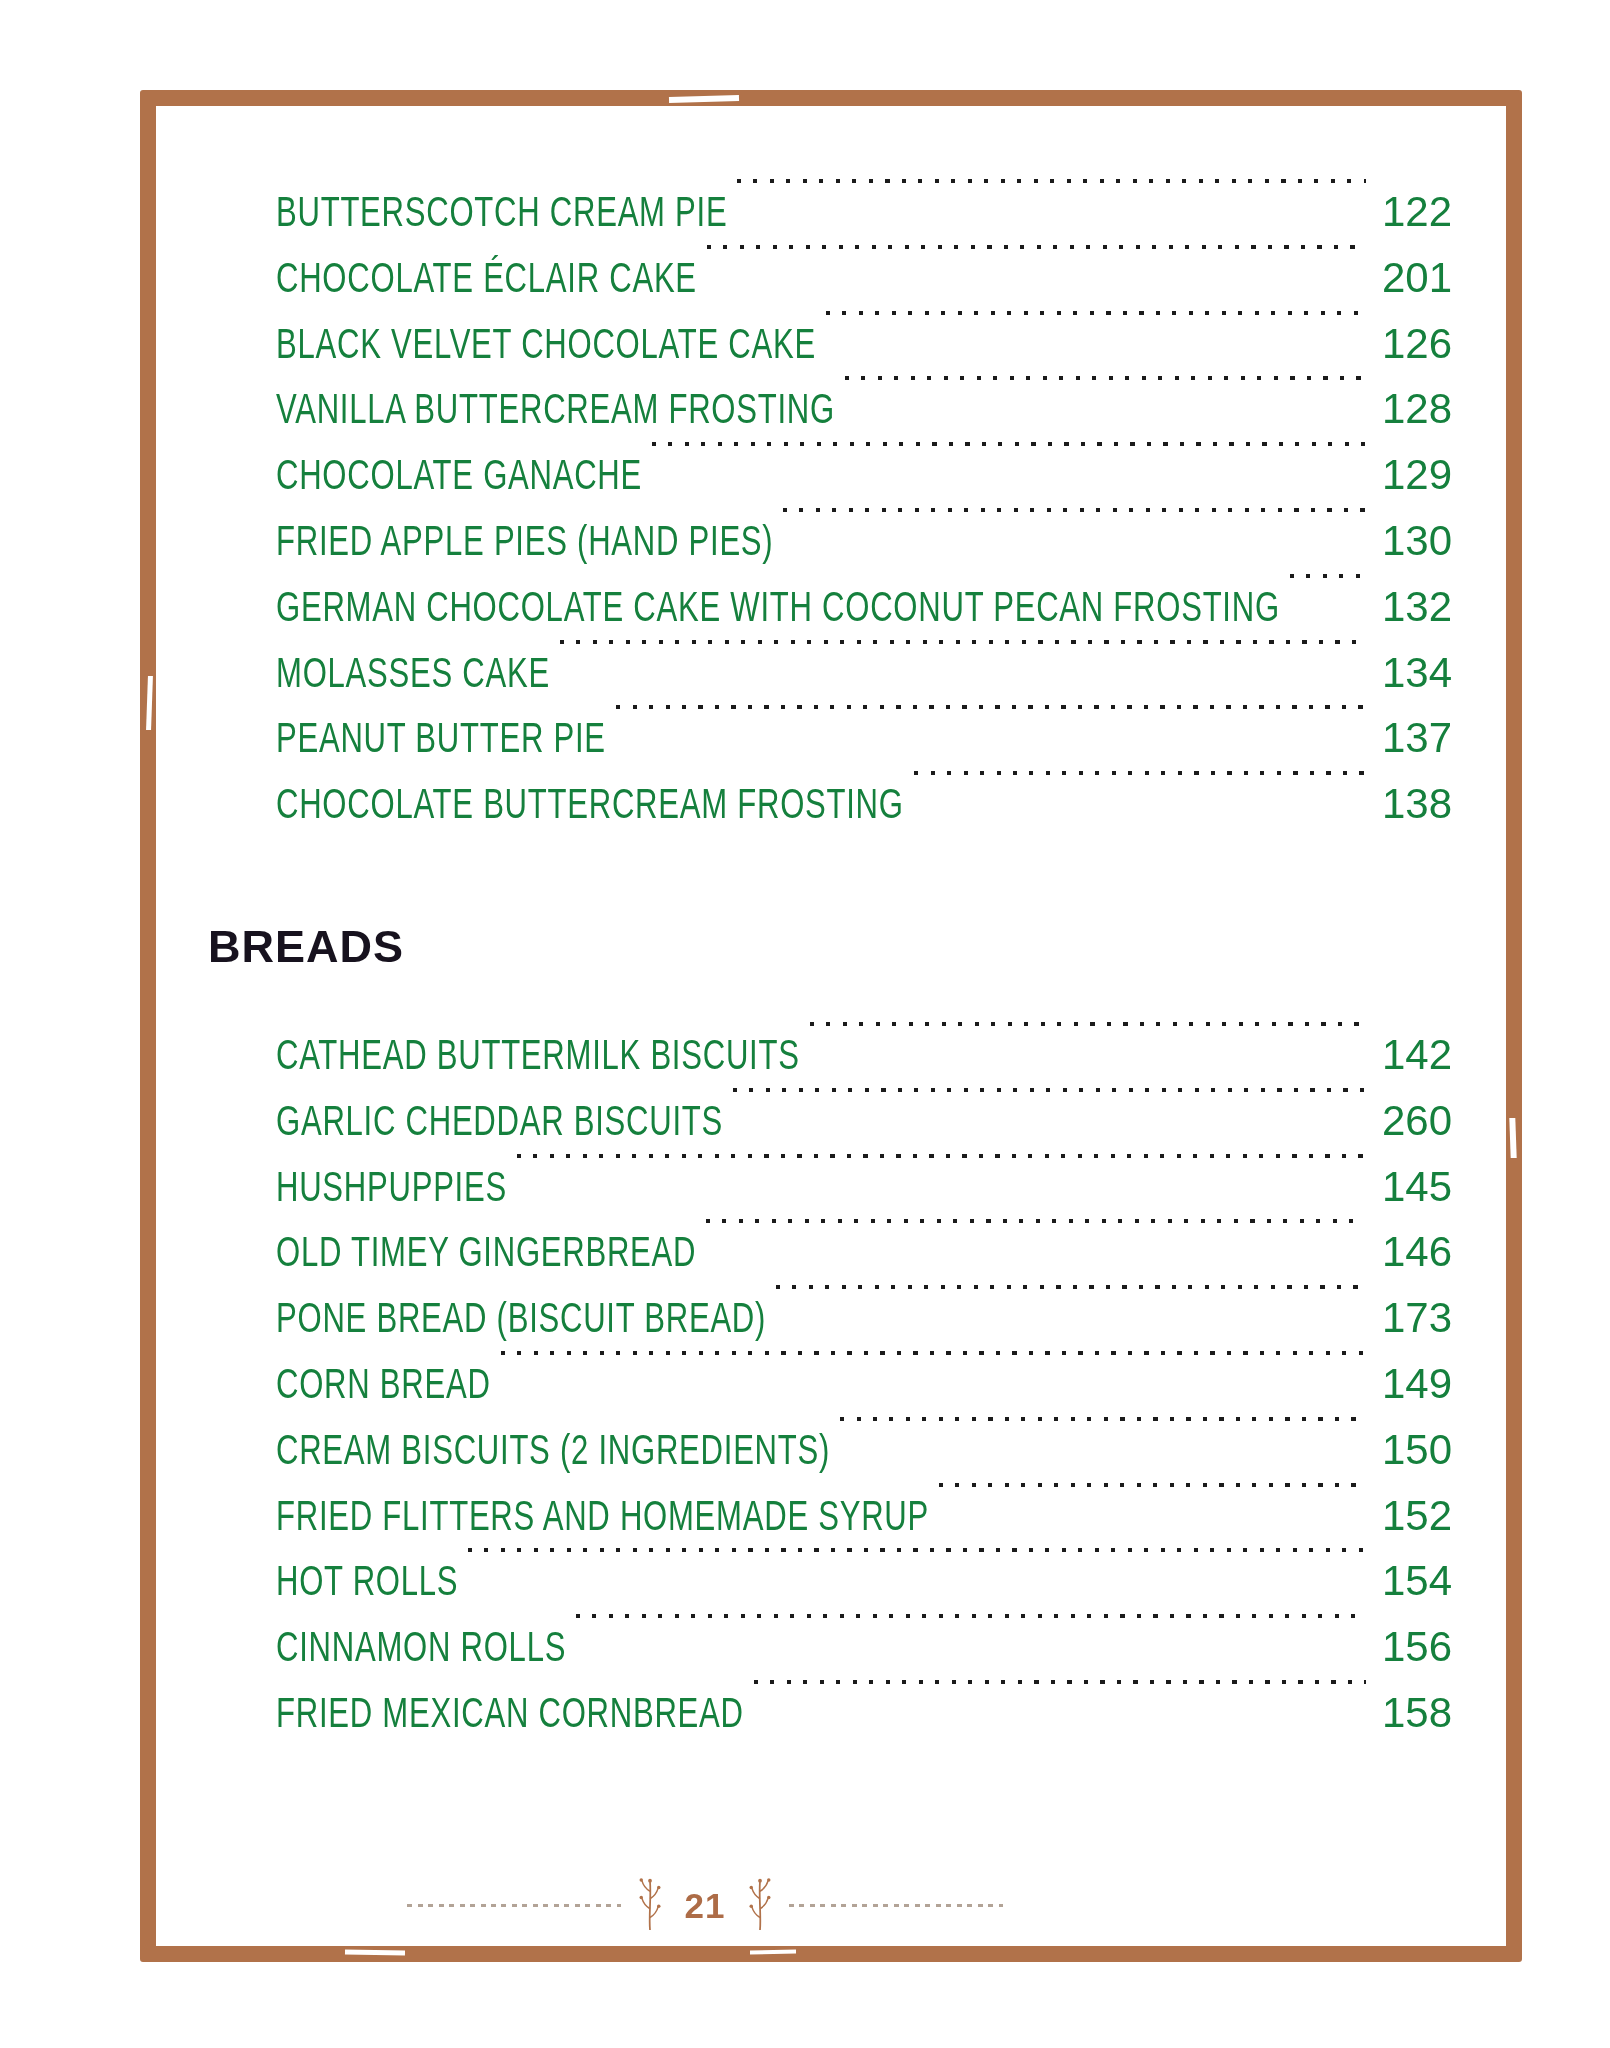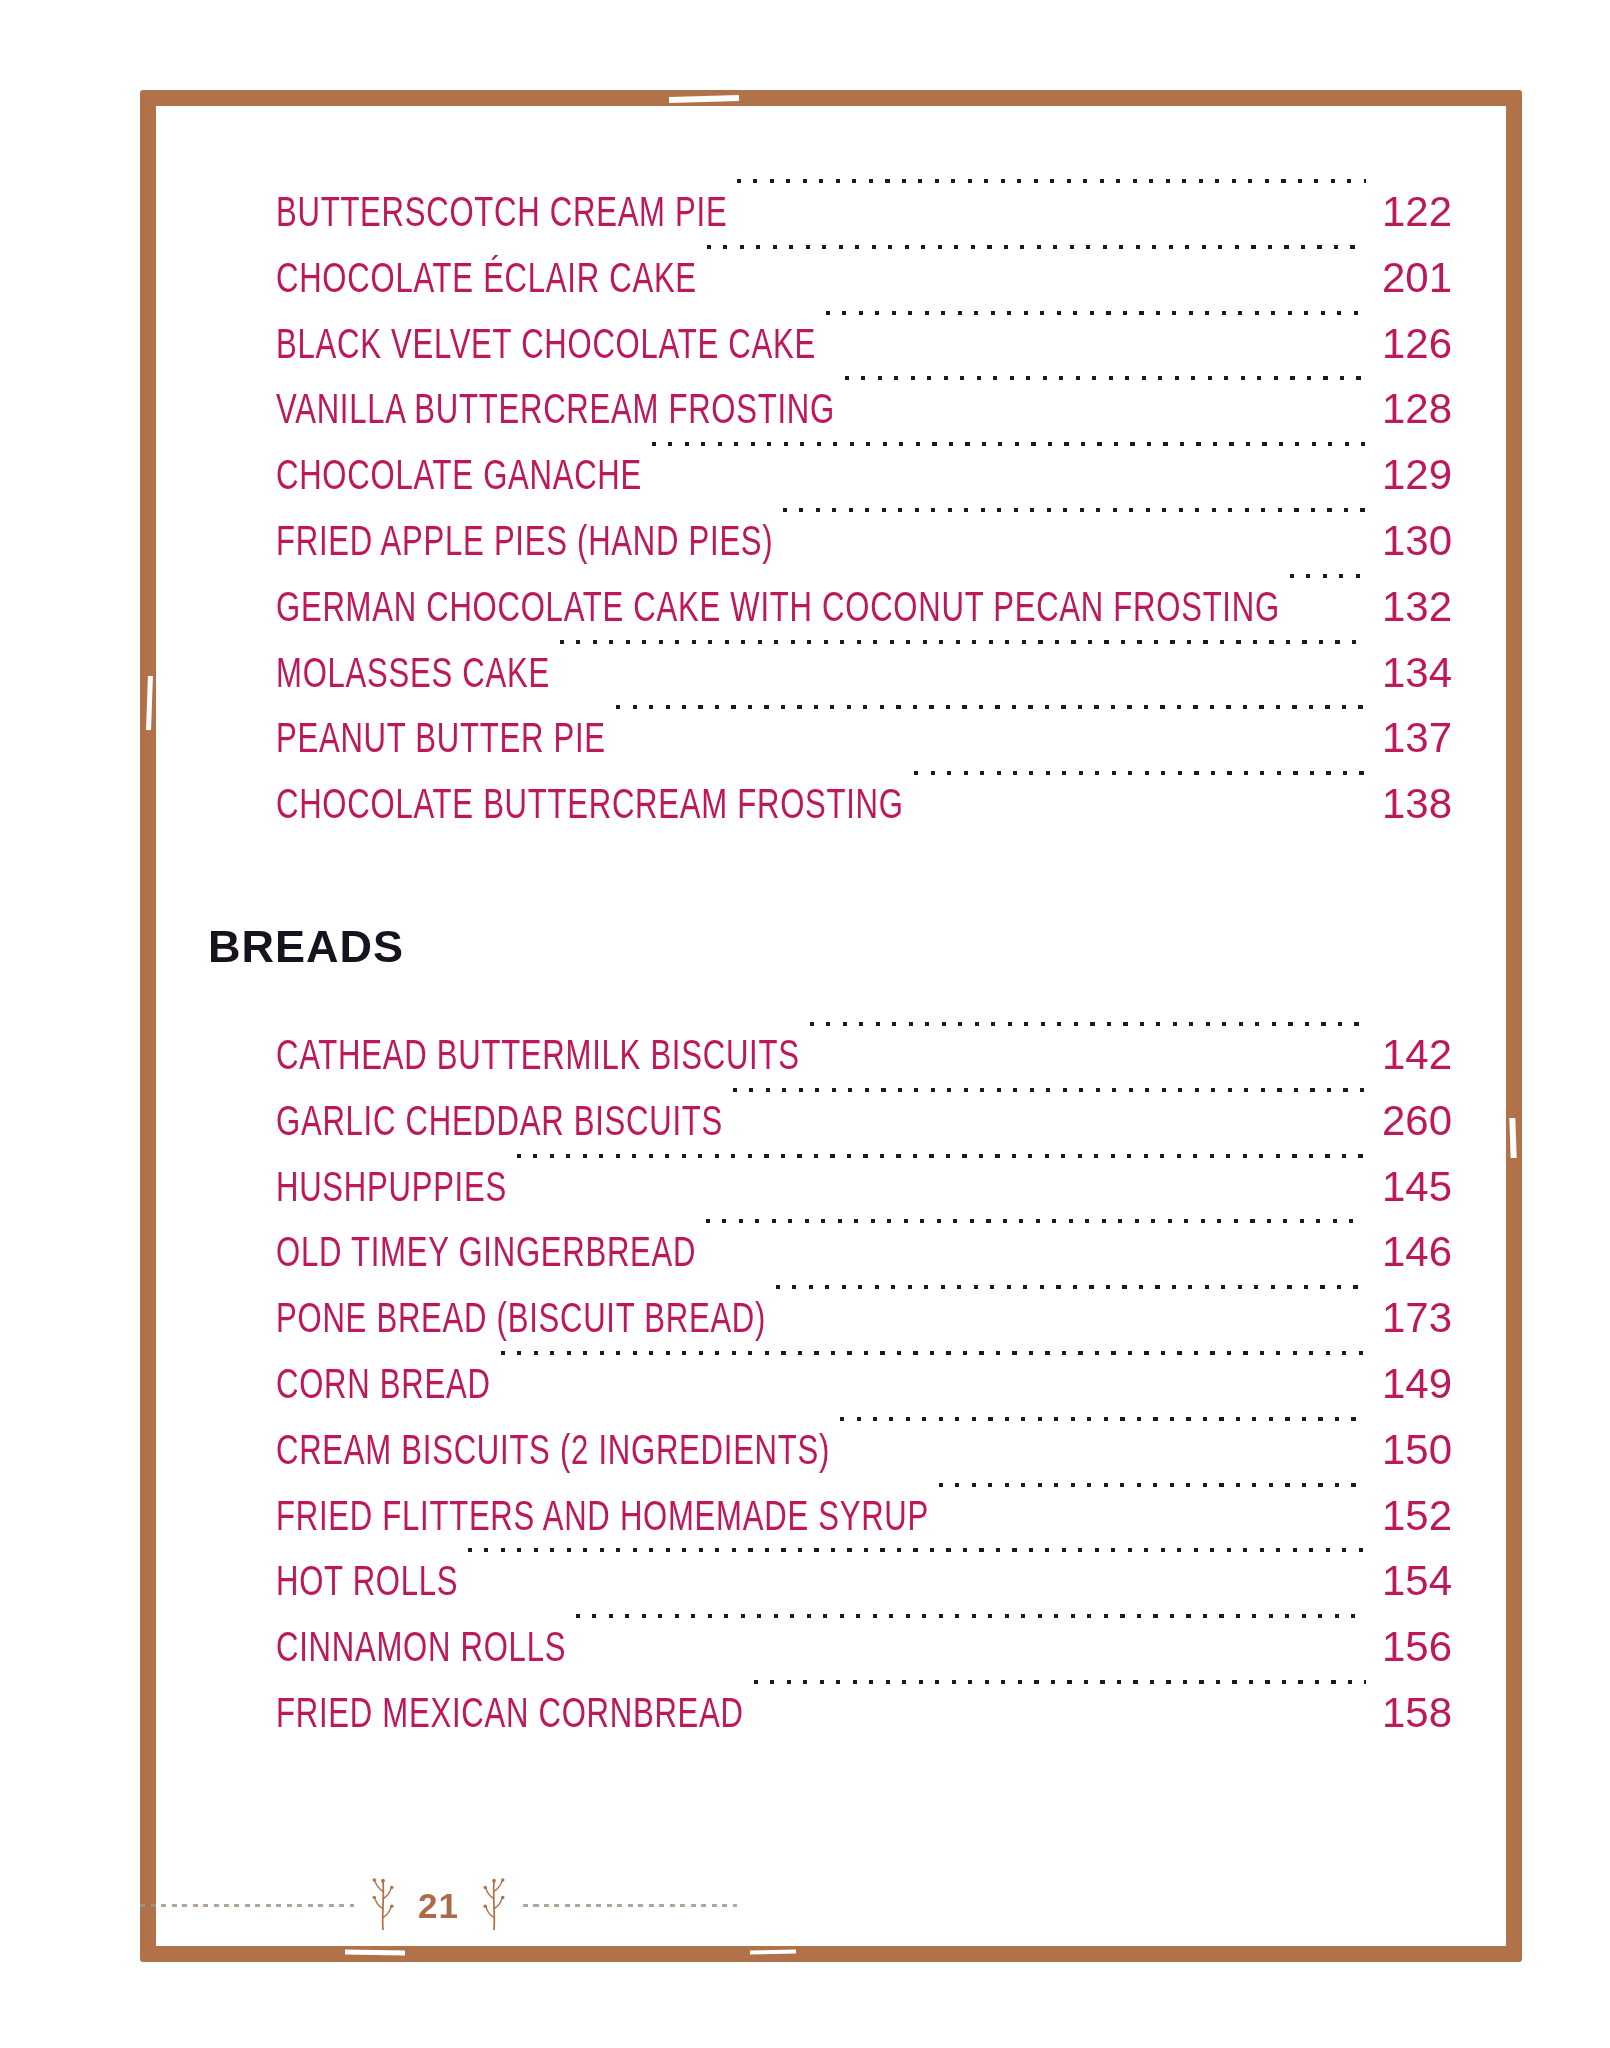--- a/index.html
+++ b/index.html
@@ -21,21 +21,21 @@
   .notch.n4{left:-9px;top:31%;width:5px;height:54px;transform:rotate(2deg);}
   .notch.n5{right:-10px;top:55%;width:6px;height:40px;transform:rotate(-2deg);}
 
   
   .toc-section{position:absolute;left:276px;width:1176px;}
   .sec-0{top:179px;}
   .sec-1{top:1022px;}
 
   .toc-row{
     display:flex;align-items:flex-start;height:65.8px;
-    color:#be185d;font-size:42px;line-height:65.8px;
+    color:#15803d;font-size:42px;line-height:65.8px;
   }
   .toc-title{
     display:inline-block;white-space:nowrap;
     transform:scaleX(0.74);transform-origin:0 100%;
     letter-spacing:1px;font-weight:400;
   }
   .dots{
     flex:1 1 auto;height:4px;align-self:baseline;
     margin:0 12px 3px 10px;
     background:repeating-linear-gradient(90deg,#1b1b1b 0 4px,transparent 4px 16.5px);
@@ -44,21 +44,21 @@
 
   .section-heading{
     position:absolute;left:207px;top:920px;margin:1px;
     font-size:45px;font-weight:800;letter-spacing:1px;color:#17121e;
   }
 
   
   .page-footer{
     position:absolute;left:140px;top:1905px;width:1130px;
     transform:translateY(-50%);
-    display:flex;align-items:center;gap:10px;
+    display:flex;align-items:center;justify-content:center;gap:10px;
   }
   .dash-line{
     width:214px;height:3px;
     background:repeating-linear-gradient(90deg,#a59384 0 5px,transparent 5px 10.5px);
     opacity:.85;
   }
   .sprig{flex:0 0 auto;margin:0 4px;}
   .sprig.right{transform:scaleX(-1);}
   .page-num{
     color:#ad6c47;font-size:35px;font-weight:700;letter-spacing:1px;

